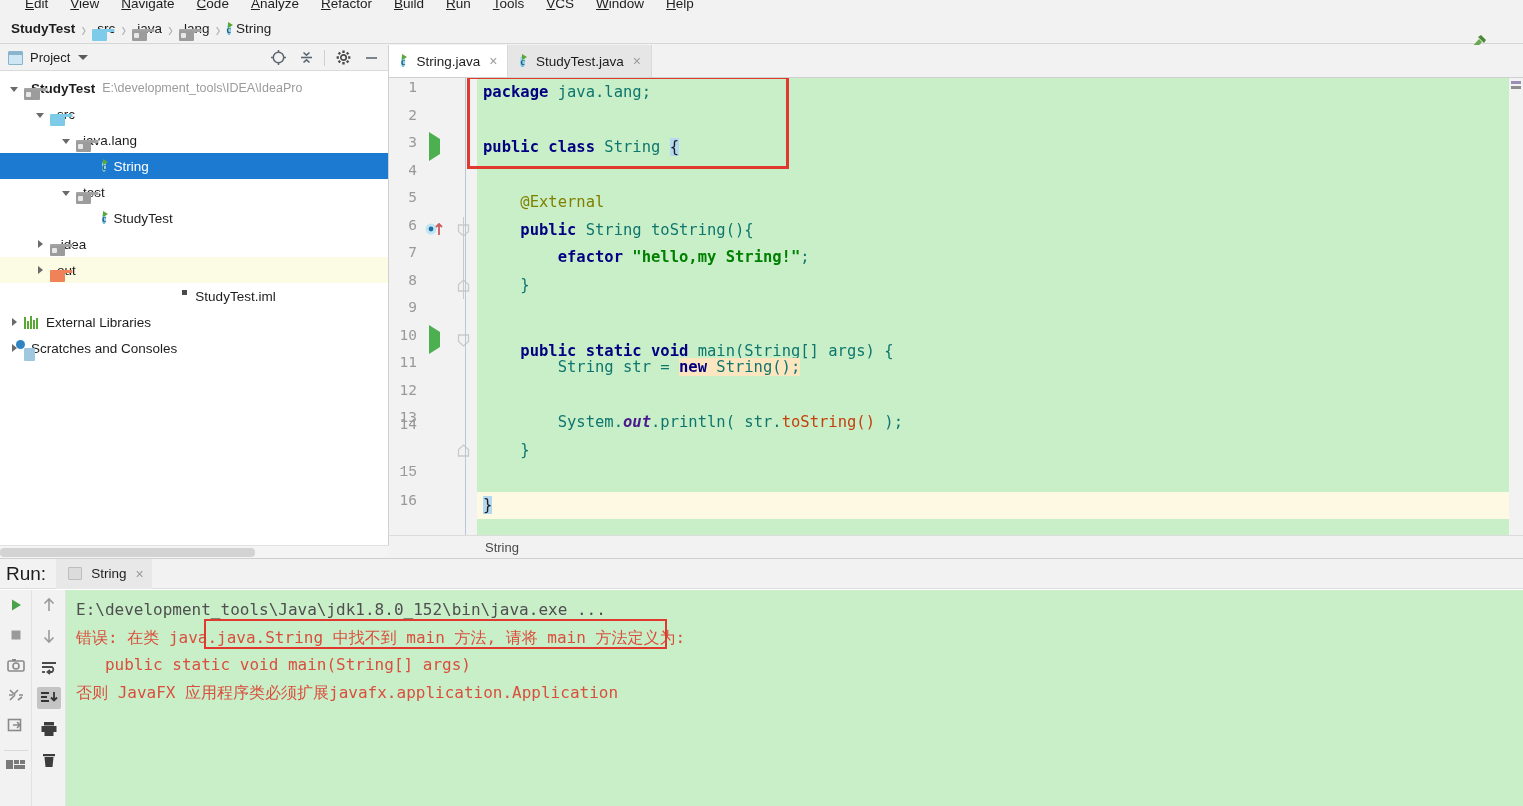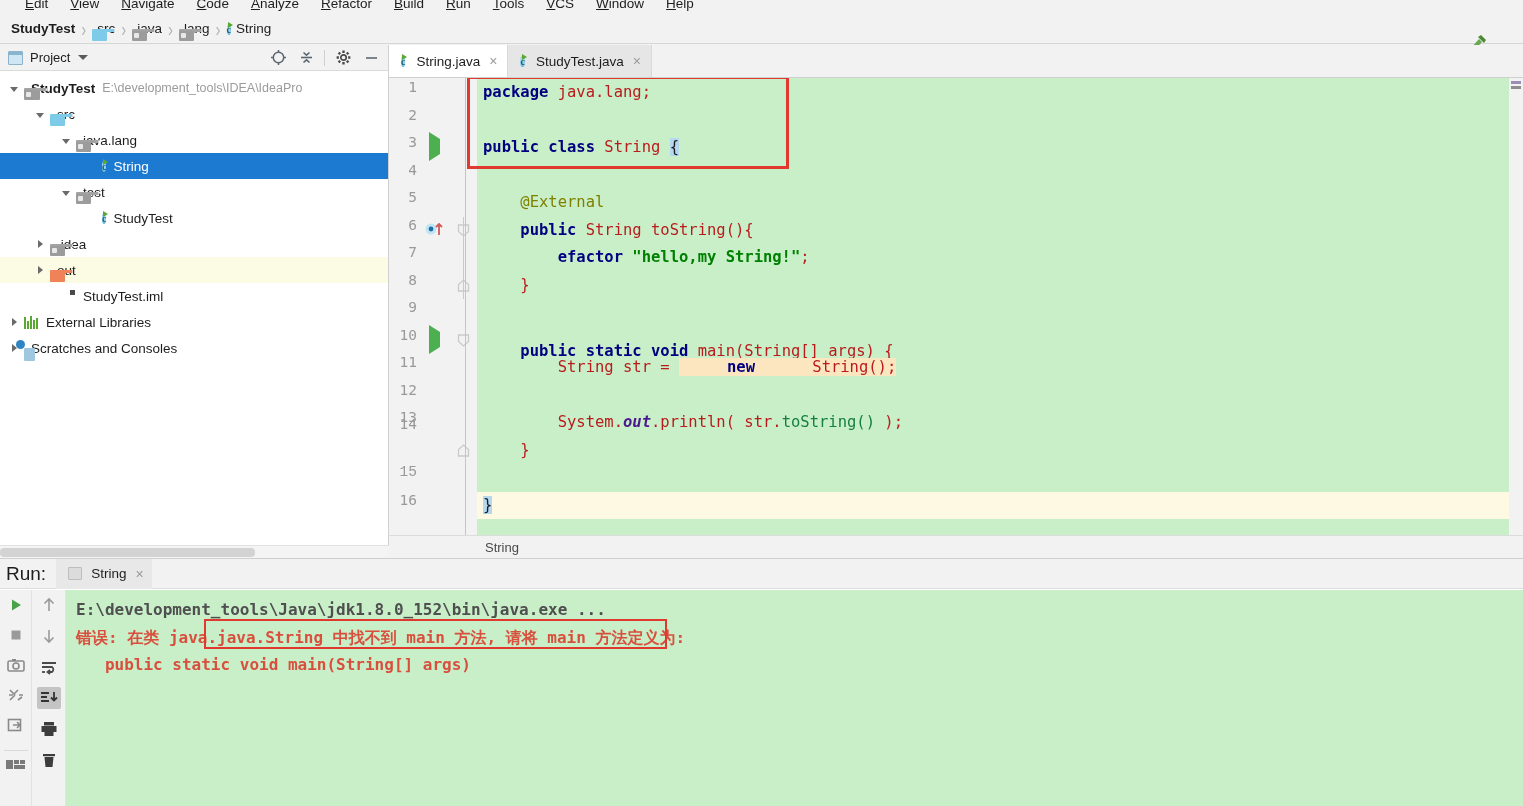--- a/index.html
+++ b/index.html
@@ -173,24 +173,24 @@
   .code-lines {
     position: absolute; left: 88px; top: 0; right: 0; bottom: 0;
     background: #c9efc9;
     font-family: "DejaVu Sans Mono", monospace; font-size: 15.5px; line-height: 27.5px;
   }
   .cl-row { position: absolute; left: 0; right: 0; height: 27.5px; white-space: pre; padding-left: 6px; }
   .cl-row.last { background: #fdf9e3; }
   .kw { color: #000080; font-weight: bold; }
   .str { color: #008000; font-weight: bold; }
   .anno { color: #808000; }
-  .plain { color: #b91c1c; }
-  .gray { color: #15803d; }
+  .plain { color: #0f766e; }
+  .gray { color: #c2410c; }
   .ital { font-style: italic; color: #4c1a8c; font-weight: bold; }
-  .hl-new { background: #fbe6c0; padding-left: 48px; }
+  .hl-new { background: #fbe6c0; }
   .caret-brace { background: #b4d8f0; }
 
   .red-box {
     position: absolute; border: 3px solid #e03a30; pointer-events: none;
   }
 
   .editor-right-bar {
     position: absolute; right: 0; top: 0; width: 14px; height: 100%; background: #f2f2f2;
   }
   .err-stripe { position: absolute; right: 2px; width: 10px; height: 3px; }
@@ -228,21 +228,21 @@
     width: 34px; background: #f2f2f2; display: flex; flex-direction: column;
     align-items: center; padding-top: 4px; gap: 9px; border-right: 1px solid #e2e2e2;
   }
   .tb-ic { width: 24px; height: 22px; display: flex; align-items: center; justify-content: center; }
   .tb-ic.active { background: #c4c4c4; border-radius: 2px; }
   .console {
     flex: 1; background: #c9efc9; padding: 6px 0 0 10px;
     font-family: "DejaVu Sans Mono", monospace; font-size: 16px; line-height: 27.5px;
     position: relative; overflow: hidden;
   }
-  .con-line { white-space: pre; font-weight: bold; }
+  .con-line { white-space: pre; }
   .c-gray { color: #4f4f4f; }
   .c-red { color: #d94f3d; }
   .c-navy { color: #1f2f8f; }
 
   .con-redbox { position: absolute; border: 2px solid #e03a30; }
 </style>
 </head>
 <body>
 
 <div class="app">
@@ -366,21 +366,21 @@
         <div class="tree-row" style="padding-left: 30px;">
           <span class="tw"><span class="arrow-r"></span></span>
           <span class="ic"><span class="ic-folder fld-gray"><span class="tab"></span><span class="body"></span></span></span>
           <span class="tree-label">.idea</span>
         </div>
         <div class="tree-row highlight" style="padding-left: 30px;">
           <span class="tw"><span class="arrow-r"></span></span>
           <span class="ic"><span class="ic-folder fld-orange"><span class="tab"></span><span class="body"></span></span></span>
           <span class="tree-label">out</span>
         </div>
-        <div class="tree-row" style="padding-left: 56px;">
+        <div class="tree-row" style="padding-left: 56px; justify-content: center;">
           <span class="tw"></span>
           <span class="ic"><span class="ic-iml"></span></span>
           <span class="tree-label">StudyTest.iml</span>
         </div>
         <div class="tree-row" style="padding-left: 4px;">
           <span class="tw"><span class="arrow-r"></span></span>
           <span class="ic">
             <span class="ic-libs">
               <i style="height:12px"></i>
               <i style="height:8px"></i>
@@ -575,18 +575,19 @@
               <rect x="2" y="2" width="12" height="2.2" fill="#3d3d3d"></rect>
               <path d="M3.5 5h9l-1 10h-7z" fill="#3d3d3d"></path>
             </svg>
         </span>
       </div>
       <div class="console" id="console">
         <div class="con-redbox" style="left:138px; top:29px; width:463px; height:30px;"></div>
       <div class="con-line c-gray">E:\development_tools\Java\jdk1.8.0_152\bin\java.exe ...</div>
           <div class="con-line c-red">错误: 在类 java.java.String 中找不到 main 方法, 请将 main 方法定义为:</div>
           <div class="con-line c-red">   public static void main(String[] args)</div>
+          <div class="con-line c-red">否则 JavaFX 应用程序类必须扩展javafx.application.Application</div>
           <div class="con-line c-red">&nbsp;</div>
         </div>
     </div>
   </div>
 
 </div>
 
 </body></html>

